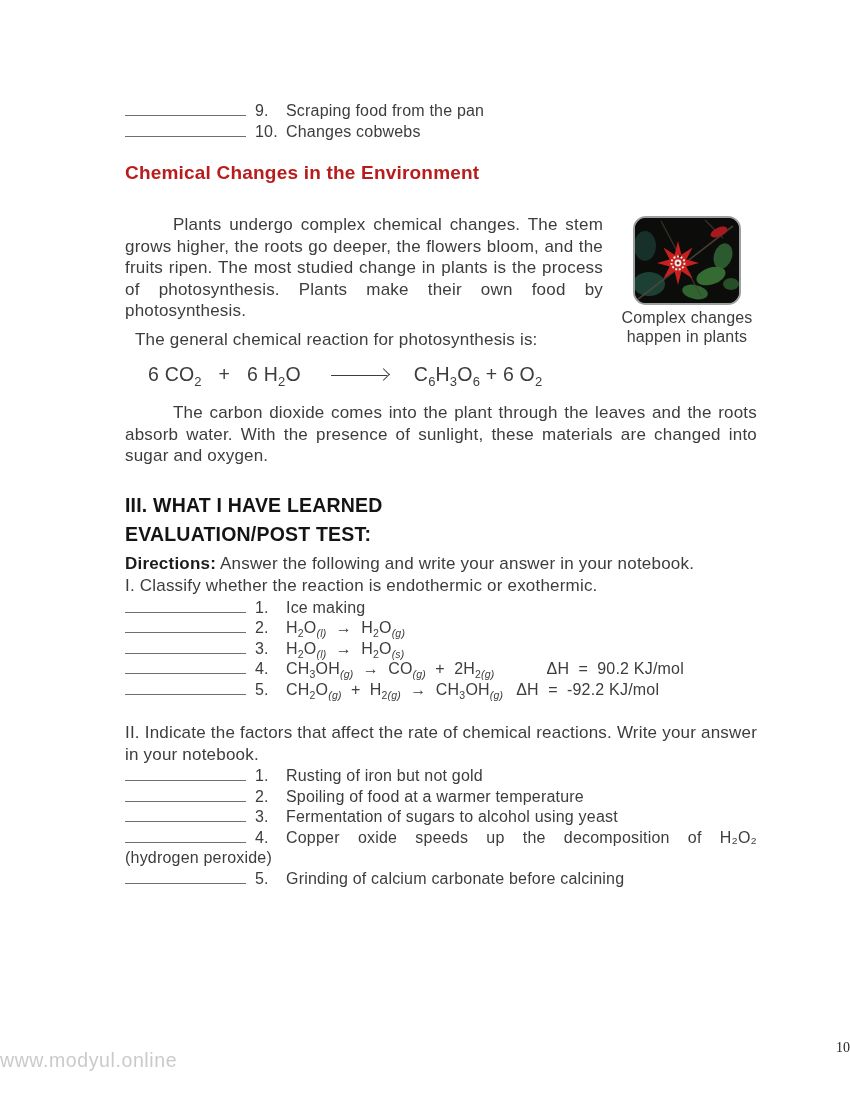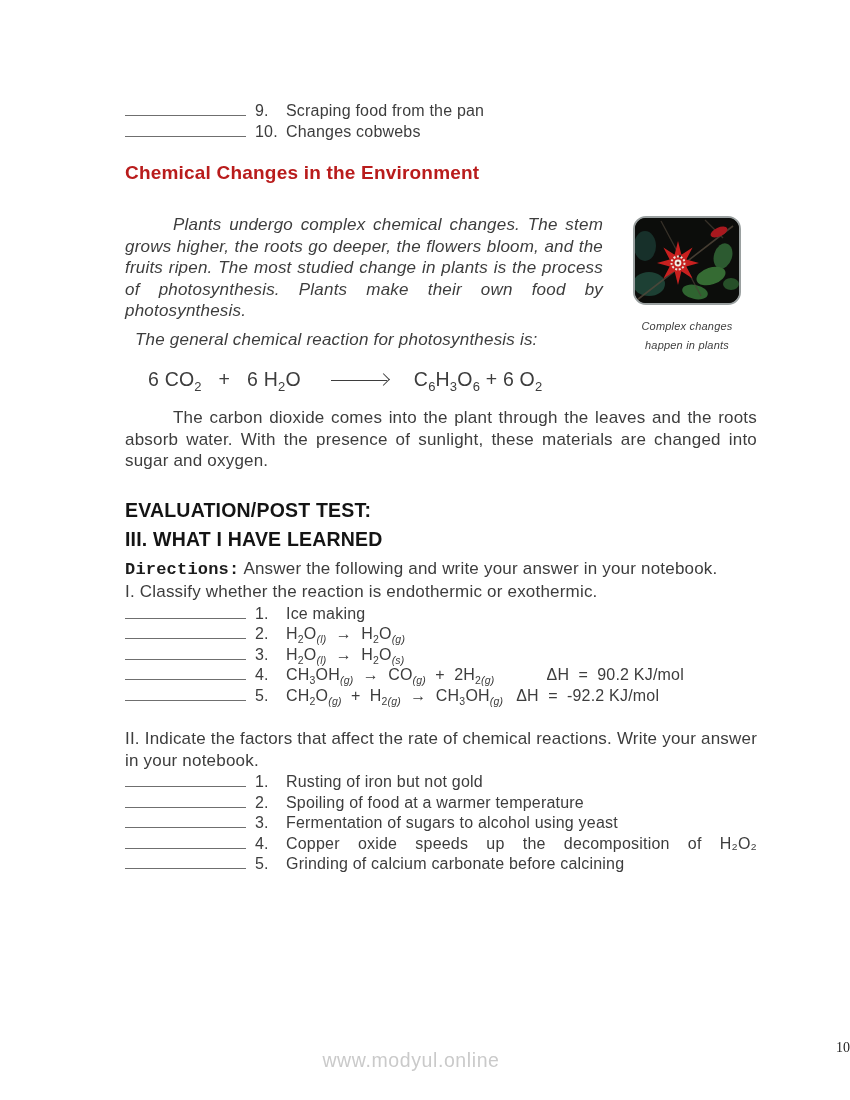--- a/index.html
+++ b/index.html
@@ -16,54 +16,54 @@
   .num{display:inline-block;width:31px;flex:none;}
   .txt{white-space:pre;}
 
   .top-items{padding-top:100px;}
   .top-items .item-row{line-height:21px;}
 
   h1.doc-title{margin:19px 0 0 0;font-size:19px;line-height:24px;color:#b91c1c;letter-spacing:.2px;}
   .para{margin:15px 0 0 0;text-align:justify;text-indent:48px;line-height:21.6px;}
   h2.sub-title{margin:20px 0 0 0;font-size:16.5px;line-height:19px;color:#141414;}
 
-  .plants-flex{display:flex;margin-top:29px;font-style:italic;}
+  .plants-flex{display:flex;margin-top:29px;}
   .plants-left{width:478px;flex:none;}
   .plants-left .para{margin-top:0;}
   .reaction-intro{margin:9px 0 0 10px;line-height:18px;white-space:nowrap;}
   .figure-col{width:140px;flex:none;margin-left:14px;text-align:center;}
   .photo{width:104px;height:85px;border:2px solid #9aa0a0;border-radius:13px;overflow:hidden;margin:2px auto 0 auto;background:#0b0b0b;}
   .photo svg{display:block;}
-  .figure-caption{margin-top:12px;font-size:11px;line-height:18.5px;color:#3d3d3d;}
+  .figure-caption{margin-top:4px;font-size:16px;line-height:18.5px;color:#3d3d3d;}
 
   .equation{margin:12px 0 0 23px;font-size:19.5px;white-space:pre;line-height:26px;}
   .equation sub{font-size:13px;line-height:0;}
   .long-arrow{display:inline-block;width:56px;border-top:1.7px solid #3d3d3d;position:relative;vertical-align:5px;margin:0 27px 0 30px;}
   .long-arrow::after{content:"";position:absolute;right:-1px;top:-5.8px;width:8px;height:8px;
     border-top:1.7px solid #3d3d3d;border-right:1.7px solid #3d3d3d;transform:rotate(45deg);}
 
   .learned-heading{margin:24px 0 0 0;font-size:19.5px;line-height:29.5px;color:#141414;font-weight:700;}
   .directions{margin:3px 0 0 0;line-height:22px;}
-  .directions b{color:#1c1c1c;font-family:Liberation Mono, monospace;}
+  .directions b{color:#1c1c1c;}
   .part-intro{margin:0;line-height:22px;}
   .part2-intro{margin:22px 0 1px 0;text-align:justify;line-height:21.6px;}
 
   .list{margin-top:1px;}
   .formula{white-space:pre;}
   .formula sub{font-size:10.5px;line-height:0;}
   sub.st{font-style:italic;}
   .gap{display:inline-block;}
 
   .stretch{flex:1;text-align:justify;text-align-last:justify;}
   .wrap-cont{line-height:20.5px;font-size:16px;}
 
   .footer-pagenum{position:absolute;left:0;top:992px;width:850px;text-align:right;
     font-family:"Liberation Serif","DejaVu Serif",serif;font-size:14px;color:#1f1f1f;letter-spacing:0;margin-top:48px;}
-  .watermark{position:absolute;left:0;top:1049px;width:734px;text-align:center;
-    color:#cacaca;font-size:19.5px;letter-spacing:.6px;padding-left:44px;}
+  .watermark{position:absolute;left:0;top:1049px;width:734px;
+    color:#cacaca;font-size:19.5px;letter-spacing:.6px;}
 </style>
 </head>
 <body>
 
 <div class="page">
 
   <div class="top-items">
     <div class="item-row">
       <span class="blank"></span>
       <span class="num">9.</span>
@@ -111,22 +111,22 @@
         <span>happen in plants</span>
       </div>
     </div>
   </div>
 
   <div class="equation"><span>6 CO</span><sub>2</sub><span>   +   6 H</span><sub>2</sub><span>O</span><span class="long-arrow"></span><span>C</span><sub>6</sub><span>H</span><sub>3</sub><span>O</span><sub>6</sub><span> + 6 O</span><sub>2</sub></div>
 
   <p class="para">The carbon dioxide comes into the plant through the leaves and the roots absorb water.  With the presence of sunlight, these materials are changed into sugar and oxygen.</p>
 
   <div class="learned-heading">
+    <div>III. WHAT I HAVE LEARNED</div>
     <div>EVALUATION/POST TEST:</div>
-    <div>III. WHAT I HAVE LEARNED</div>
   </div>
 
   <p class="directions"><b>Directions:</b><span> Answer the following and write your answer in your notebook.</span></p>
 
   <p class="part-intro">I. Classify whether the reaction is endothermic or exothermic.</p>
   <div class="list">
     <div class="item-row">
       <span class="blank"></span>
       <span class="num">1.</span>
       <span class="formula"><span>Ice making</span></span>
@@ -169,20 +169,21 @@
       <span class="blank"></span>
       <span class="num">3.</span>
       <span class="txt">Fermentation of sugars to alcohol using yeast</span>
     </div>
     <div class="wrap-cont">
       <div class="item-row">
         <span class="blank"></span>
         <span class="num">4.</span>
         <span class="stretch">Copper oxide speeds up the decomposition of H₂O₂</span>
       </div>
+      <div>(hydrogen peroxide)</div>
     </div>
     <div class="item-row">
       <span class="blank"></span>
       <span class="num">5.</span>
       <span class="txt">Grinding of calcium carbonate before calcining</span>
     </div>
   </div>
 
 </div>
 

